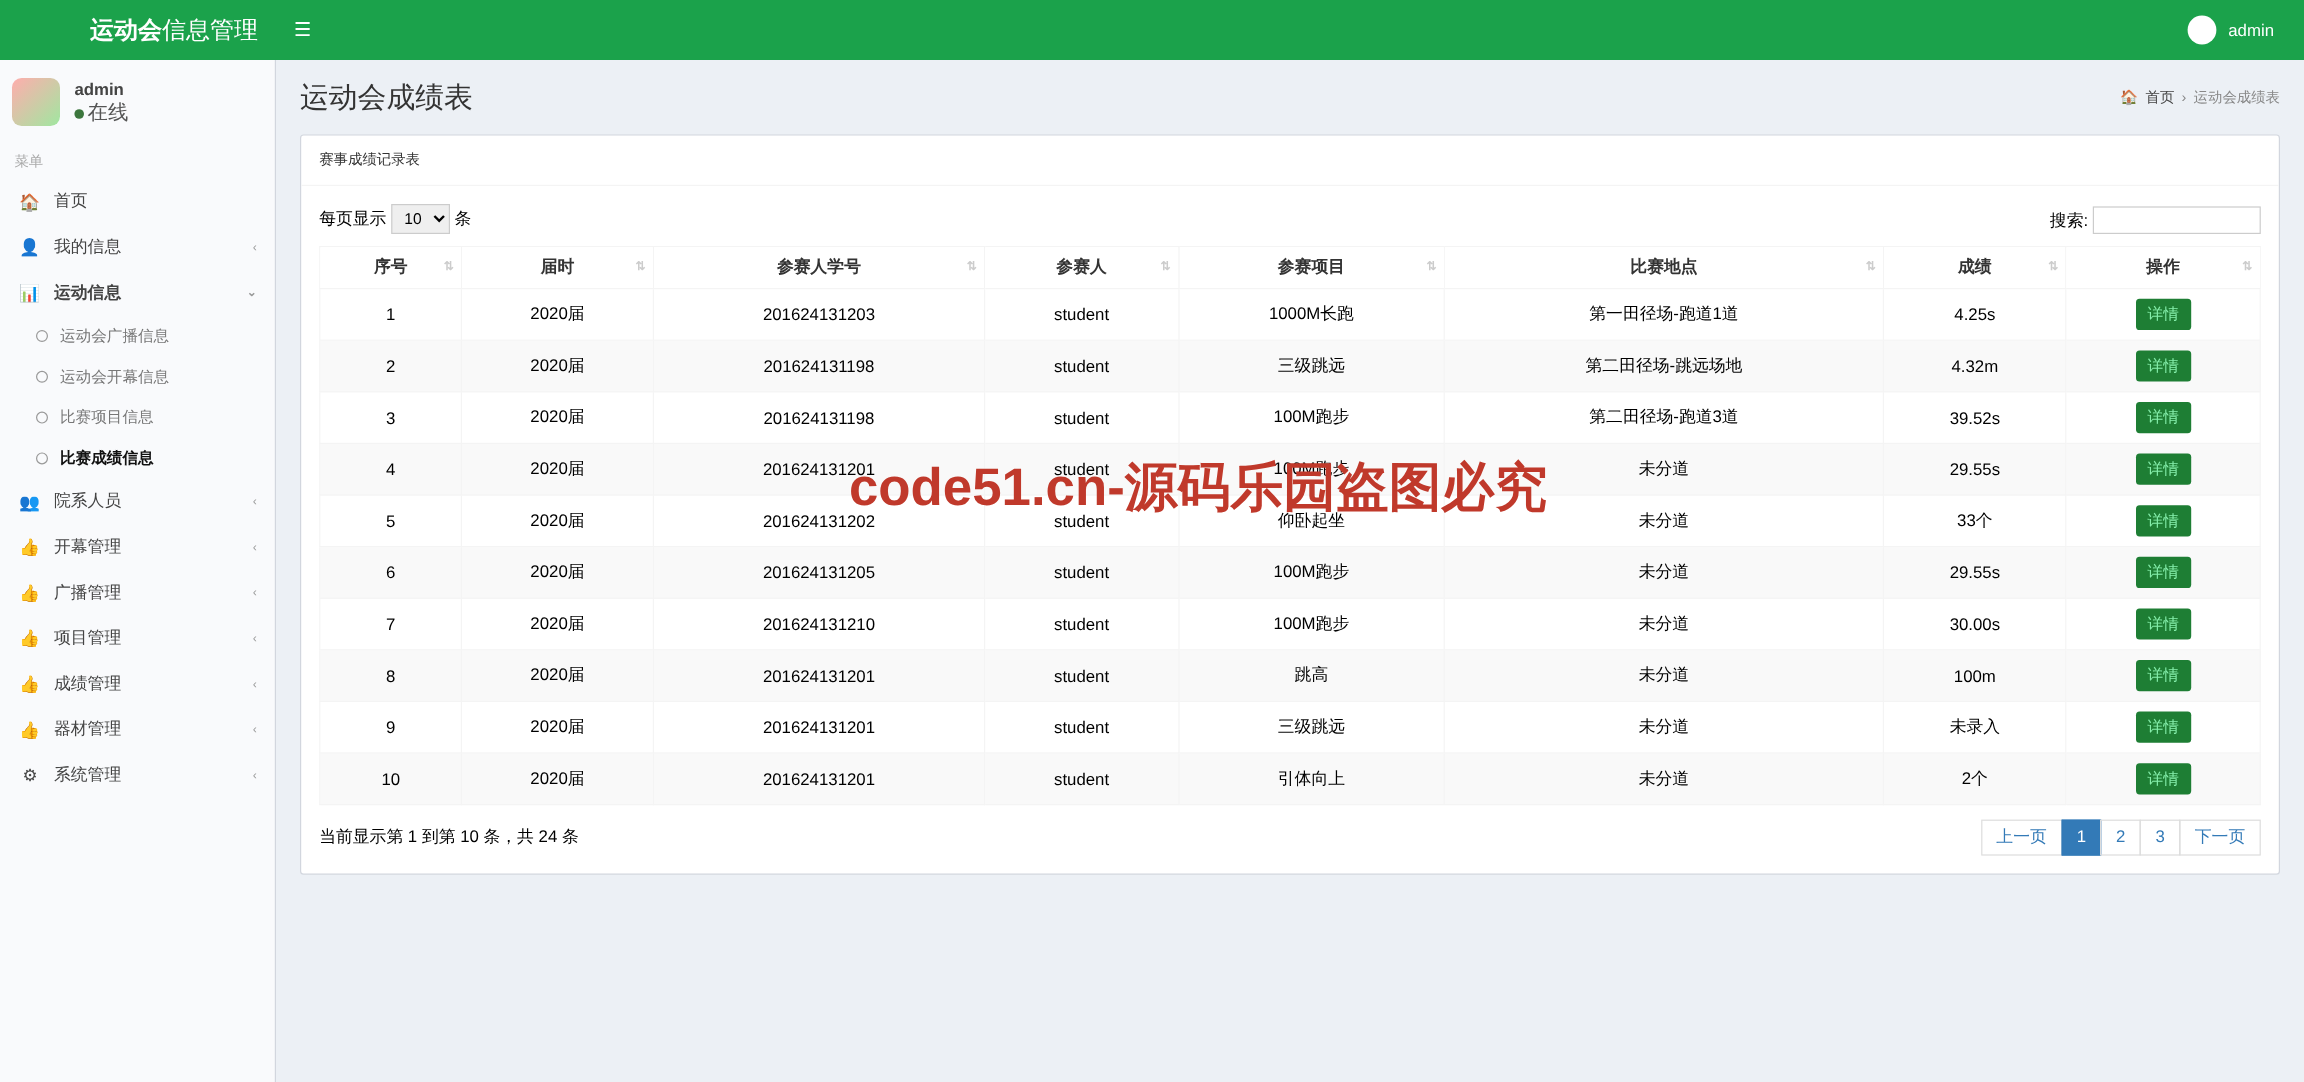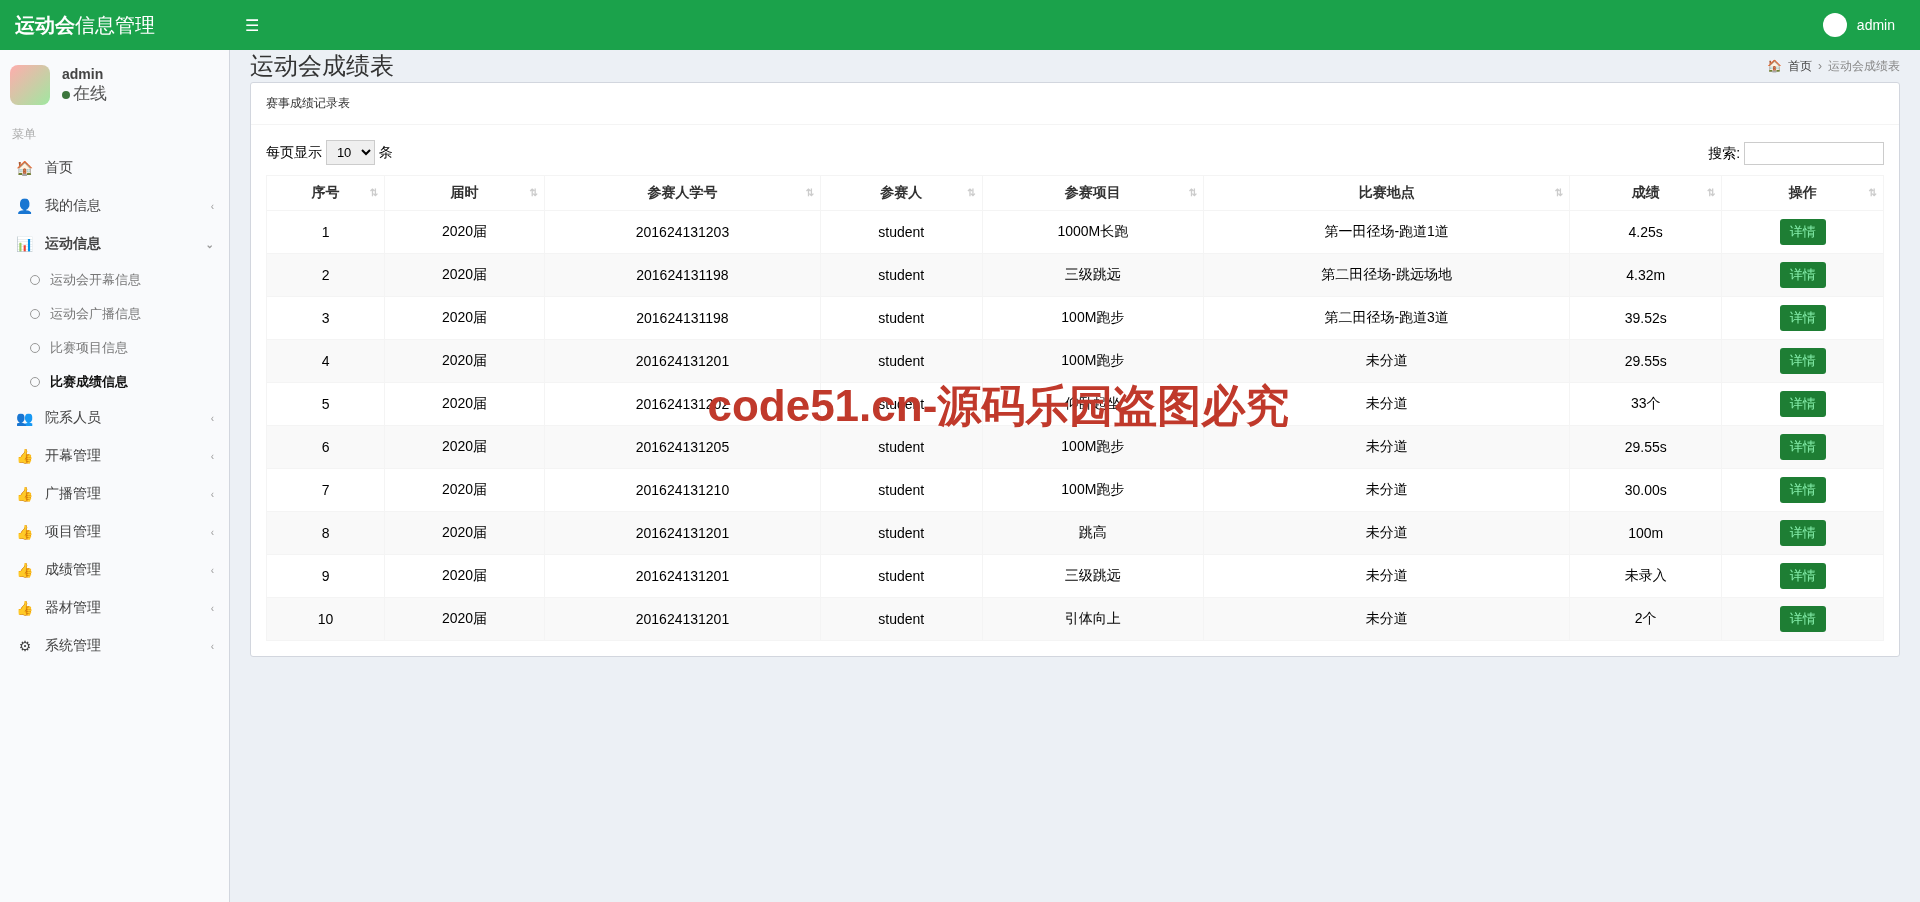--- a/index.html
+++ b/index.html
@@ -1,20 +1,20 @@
 <!DOCTYPE html>
 <html><head>
 <meta charset="utf-8">
 <style>
 * { margin: 0; padding: 0; box-sizing: border-box; font-family: "Microsoft YaHei", Arial, sans-serif; }
 body { background: #ecf0f5; }
 .wrapper { min-height: 100vh; }
 
 .header { background: #1ba24b; height: 50px; display: flex; align-items: center; color: #fff; }
-.header-brand { width: 230px; text-align: left; font-size: 20px; padding: 0 15px; }
+.header-brand { width: 230px; text-align: right; font-size: 20px; padding: 0 15px; }
 .header-brand b { font-weight: bold; }
 .header-toggle { padding: 0 15px; cursor: pointer; font-size: 16px; }
 .header-right { margin-left: auto; display: flex; align-items: center; padding-right: 25px; }
 .avatar-sm { width: 24px; height: 24px; border-radius: 50%; background: #fff; margin-right: 10px; display:inline-block; }
 .header-user { font-size: 14px; }
 
 .main { display: flex; }
 
 .sidebar { width: 230px; background: #f9fafc; border-right: 1px solid #d2d6de; min-height: calc(100vh - 50px); }
 .user-panel { padding: 15px 10px; display: flex; align-items: center; }
@@ -31,21 +31,21 @@
 .nav-link { display: flex; align-items: center; padding: 10px 15px; color: #444; font-size: 14px; cursor: pointer; }
 .nav-link .icon { width: 20px; text-align: center; margin-right: 10px; font-style: normal; }
 .nav-link .caret { margin-left: auto; font-size: 10px; color: #999; }
 .nav-link.active { font-weight: bold; }
 .treeview-menu { list-style: none; padding-left: 15px; }
 .treeview-menu .nav-link { padding: 8px 15px; font-size: 13px; color: #777; }
 .treeview-menu .nav-link.current { color: #111; font-weight: bold; }
 .treeview-menu .circle { display:inline-block; width:10px; height:10px; border:1px solid #999; border-radius:50%; margin-right:10px; }
 
 .content { flex: 1; }
-.content-header { padding: 0 20px; display: flex; align-items: center; }
+.content-header { padding: 15px 20px; display: flex; align-items: center; }
 .content-header h1 { font-size: 24px; font-weight: normal; color: #333; }
 .breadcrumb { margin-left: auto; font-size: 12px; color: #888; display:flex; align-items:center; gap:6px; }
 .breadcrumb a { color: #444; text-decoration: none; }
 
 .box { background: #fff; border: 1px solid #d2d6de; border-radius: 3px; margin: 0 20px 20px; }
 .box-header { padding: 12px 15px; border-bottom: 1px solid #f4f4f4; font-size: 12px; color: #333; }
 .box-body { padding: 15px; }
 
 .table-controls { display: flex; align-items: flex-end; margin-bottom: 10px; font-size: 14px; }
 .table-controls .right { margin-left: auto; }
@@ -109,27 +109,27 @@
         <li class="nav-item">
           <div class="nav-link active">
               <i class="icon">📊</i>
               <span>运动信息</span>
               <span class="caret">⌄</span>
             </div>
           <ul class="treeview-menu">
             <li>
                 <div class="nav-link">
                   <span class="circle"></span>
-                  <span>运动会开幕信息</span>
+                  <span>运动会广播信息</span>
                 </div>
               </li>
             <li>
                 <div class="nav-link">
                   <span class="circle"></span>
-                  <span>运动会广播信息</span>
+                  <span>运动会开幕信息</span>
                 </div>
               </li>
             <li>
                 <div class="nav-link">
                   <span class="circle"></span>
                   <span>比赛项目信息</span>
                 </div>
               </li>
             <li>
                 <div class="nav-link current">
@@ -327,20 +327,30 @@
                   <td>201624131201</td>
                   <td>student</td>
                   <td>引体向上</td>
                   <td>未分道</td>
                   <td>2个</td>
                   <td><button class="btn-detail">详情</button></td>
                 </tr>
               </tbody>
           </table>
 
+          <div class="table-footer">
+            <div>当前显示第 1 到第 10 条，共 24 条</div>
+            <ul class="pagination" id="pagination">
+                <li>上一页</li>
+                <li class="active">1</li>
+                <li>2</li>
+                <li>3</li>
+                <li>下一页</li>
+              </ul>
+          </div>
         </div>
       </div>
     </div>
   </div>
 
 </div>
 
 <div class="watermark">code51.cn-源码乐园盗图必究</div>
 
 </body></html>

